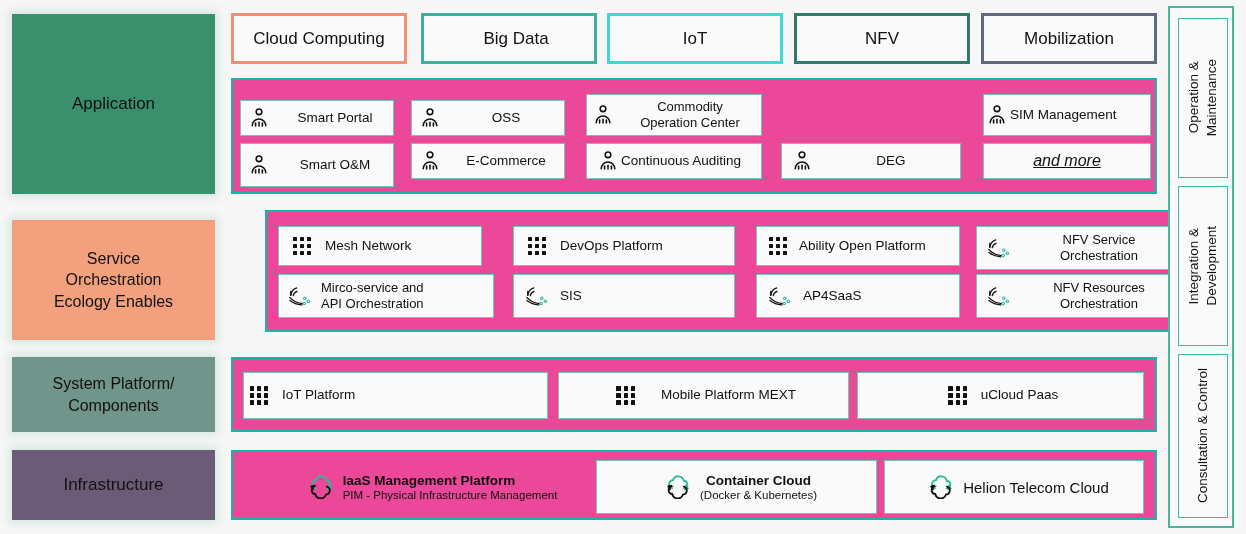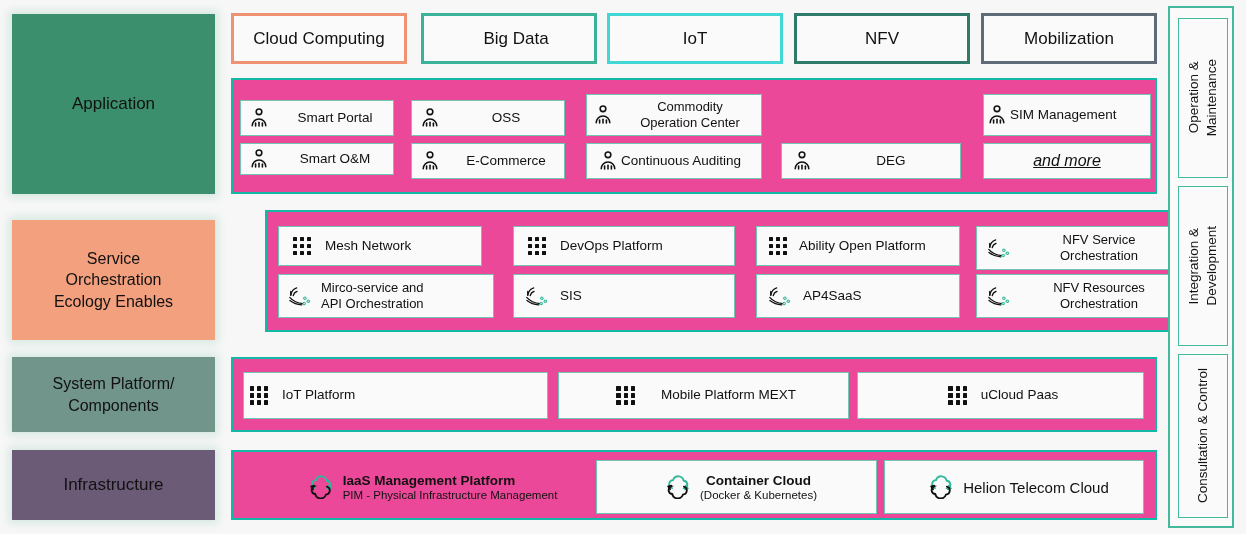--- a/index.html
+++ b/index.html
@@ -199,21 +199,21 @@
             <circle cx="12" cy="5.2" r="3.1"></circle>
             <path d="M4.6 20.5 A7.4 7.4 0 0 1 19.4 20.5"></path>
             <line x1="8.3" y1="17.6" x2="8.3" y2="20.6"></line>
             <line x1="12" y1="16.7" x2="12" y2="20.8"></line>
             <line x1="15.7" y1="17.6" x2="15.7" y2="20.6"></line>
           </svg>
         </span>
       <span class="card-label lv" style="text-align:left;">SIM Management</span>
     </div>
 
-    <div class="card" style="left:7px;top:63px;width:154px;height:32px;">
+    <div class="card" style="left:7px;top:63px;width:154px;height:44px;">
       <span class="icon-slot" style="width:36px;">
           <svg class="ico-person" viewBox="0 0 24 24" fill="none" stroke="#111" stroke-width="1.7" stroke-linecap="round">
             <circle cx="12" cy="5.2" r="3.1"></circle>
             <path d="M4.6 20.5 A7.4 7.4 0 0 1 19.4 20.5"></path>
             <line x1="8.3" y1="17.6" x2="8.3" y2="20.6"></line>
             <line x1="12" y1="16.7" x2="12" y2="20.8"></line>
             <line x1="15.7" y1="17.6" x2="15.7" y2="20.6"></line>
           </svg>
         </span>
       <span class="card-label lv">Smart O&amp;M</span>

